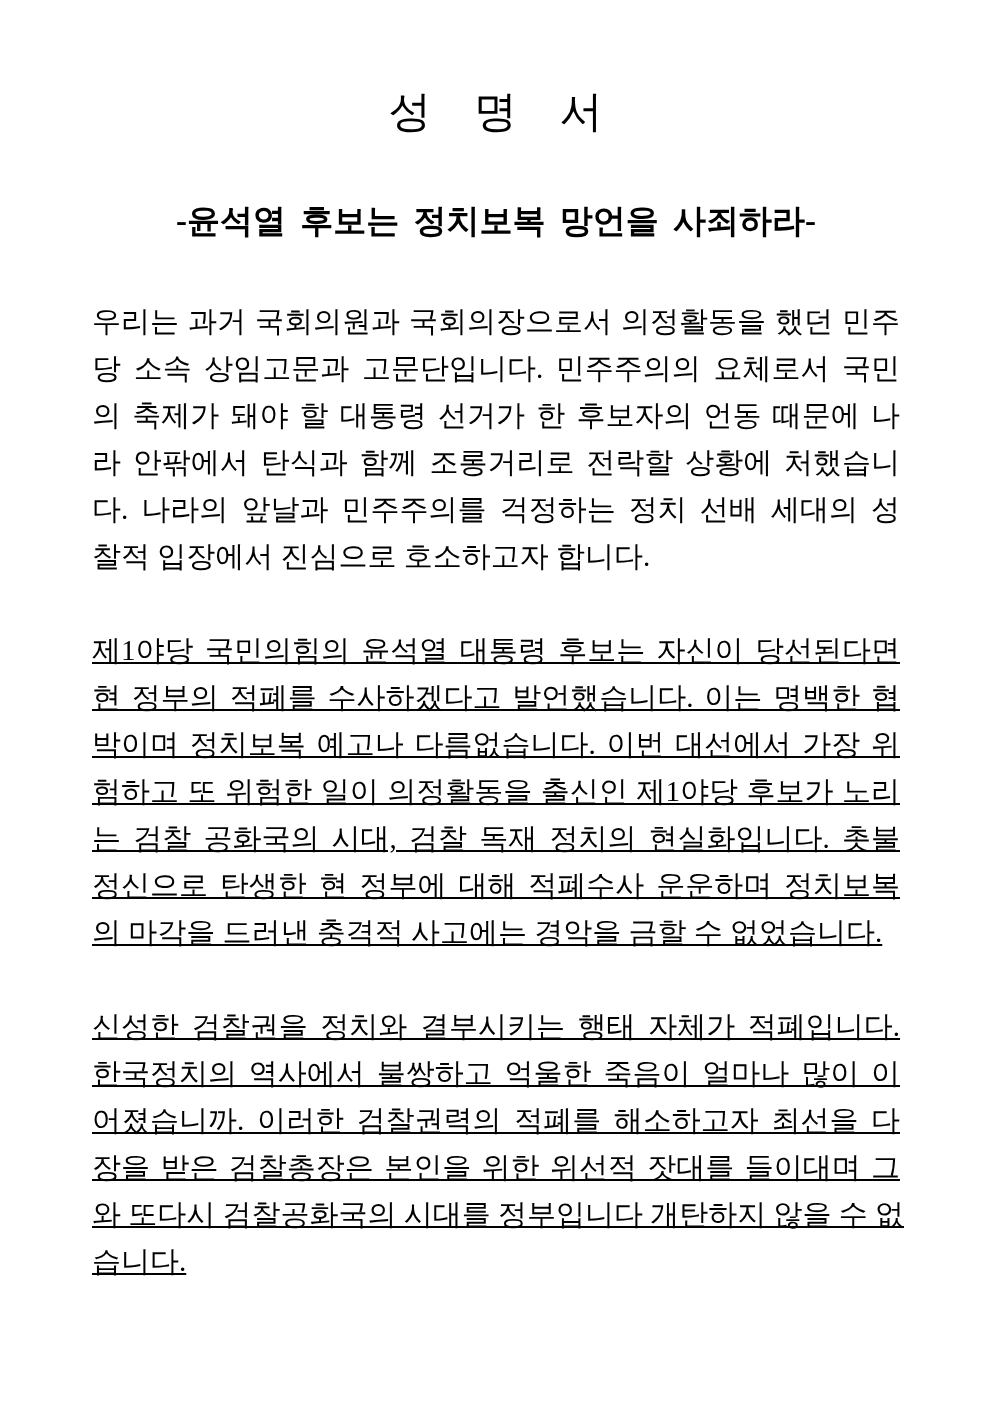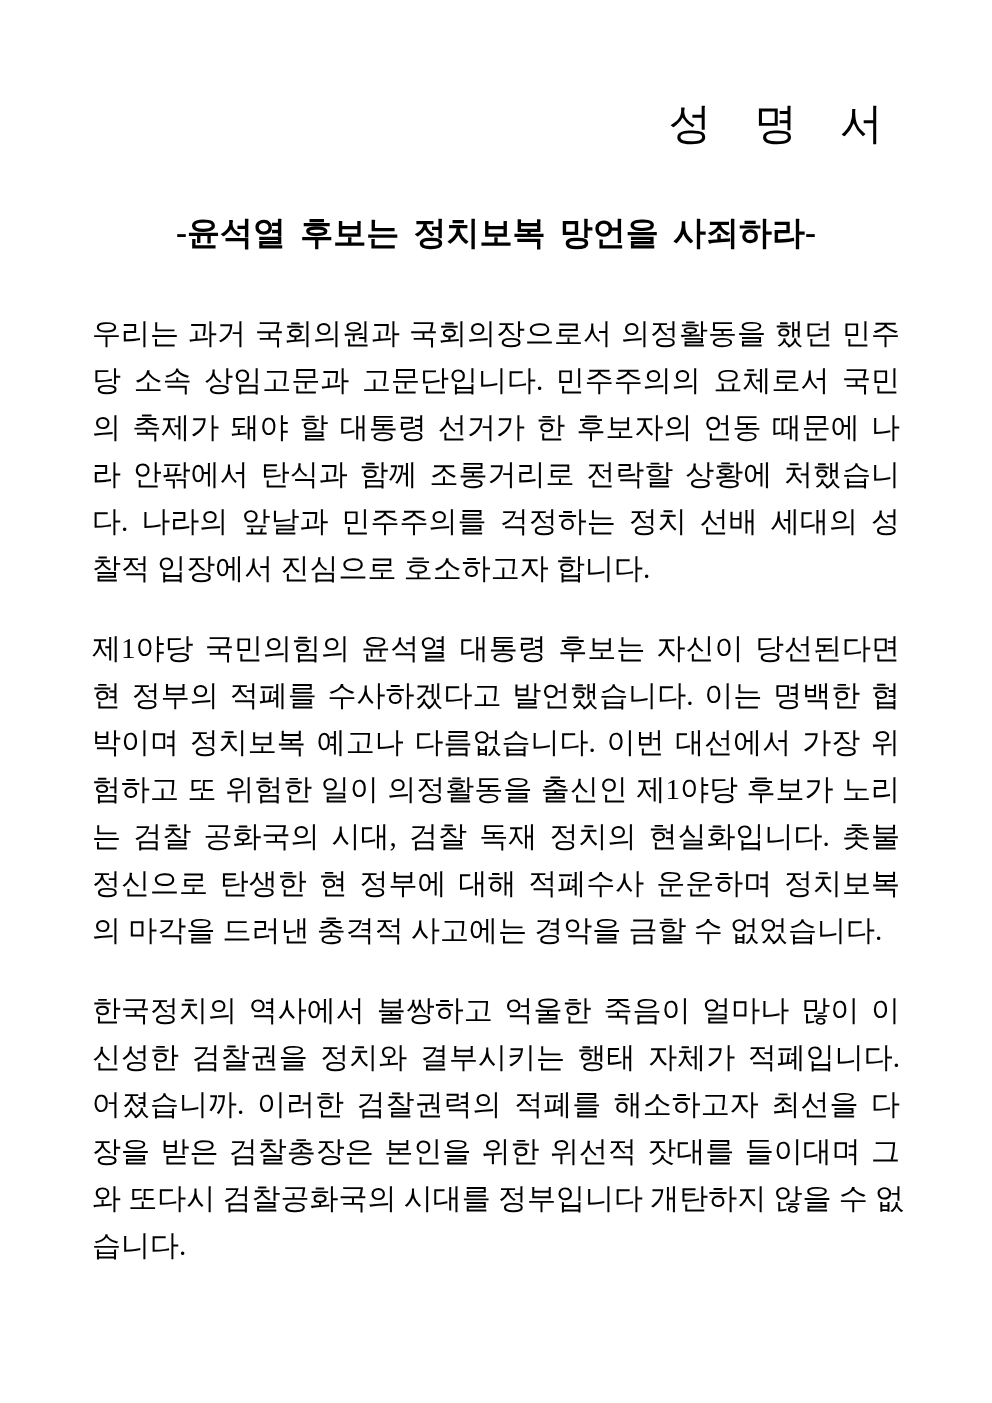--- a/index.html
+++ b/index.html
@@ -14,43 +14,44 @@
     font-family: "Liberation Serif", "DejaVu Serif", serif;
     overflow: hidden;
   }
   .page {
     box-sizing: border-box;
     width: 992px;
     height: 1403px;
     padding: 82px 92px 0 92px;
   }
   .title {
-    margin: 16px;
-    text-align: right;
+    margin: 4px;
+    text-align: center;
     font-size: 43px;
     font-weight: normal;
     line-height: 1.2;
     word-spacing: 30px;
     letter-spacing: 1px;
   }
   .subtitle {
     margin: 62px 0 0 0;
     text-align: center;
     font-size: 33px;
     font-weight: bold;
     line-height: 1.3;
     word-spacing: 6px;
   }
   .body-text {
     margin-top: 56px;
     font-size: 29px;
     line-height: 47px;
   }
   .paragraph + .paragraph {
-    margin-top: 33px;
+    margin-top: 47px;
+    text-decoration: underline;
   }
   .line {
     text-align: justify;
     text-align-last: justify;
     word-break: keep-all;
     white-space: nowrap;
     
   }
   .line.last {
     text-align-last: left;
@@ -74,21 +75,21 @@
       <div class="paragraph">
         <div class="line">제1야당 국민의힘의 윤석열 대통령 후보는 자신이 당선된다면</div>
         <div class="line">현 정부의 적폐를 수사하겠다고 발언했습니다. 이는 명백한 협</div>
         <div class="line">박이며 정치보복 예고나 다름없습니다. 이번 대선에서 가장 위</div>
         <div class="line">험하고 또 위험한 일이 의정활동을 출신인 제1야당 후보가 노리</div>
         <div class="line">는 검찰 공화국의 시대, 검찰 독재 정치의 현실화입니다. 촛불</div>
         <div class="line">정신으로 탄생한 현 정부에 대해 적폐수사 운운하며 정치보복</div>
         <div class="line last">의 마각을 드러낸 충격적 사고에는 경악을 금할 수 없었습니다.</div>
       </div>
       <div class="paragraph">
+        <div class="line">신성한 검찰권을 정치와 결부시키는 행태 자체가 적폐입니다.</div>
         <div class="line">한국정치의 역사에서 불쌍하고 억울한 죽음이 얼마나 많이 이</div>
-        <div class="line">신성한 검찰권을 정치와 결부시키는 행태 자체가 적폐입니다.</div>
         <div class="line">어졌습니까. 이러한 검찰권력의 적폐를 해소하고자 최선을 다</div>
         <div class="line">장을 받은 검찰총장은 본인을 위한 위선적 잣대를 들이대며 그</div>
         <div class="line">와 또다시 검찰공화국의 시대를 정부입니다 개탄하지 않을 수 없</div>
         <div class="line last">습니다.</div>
       </div>
     </div>
 </div>
 
 </body></html>

